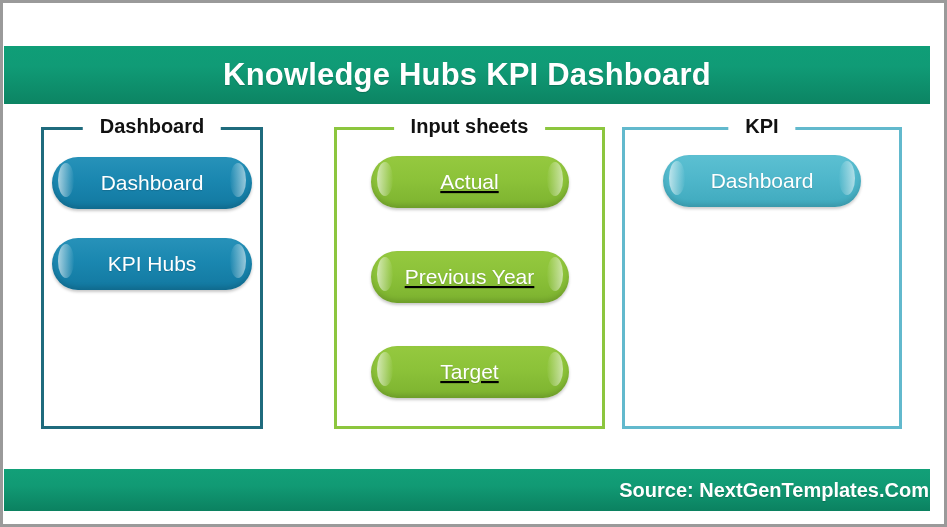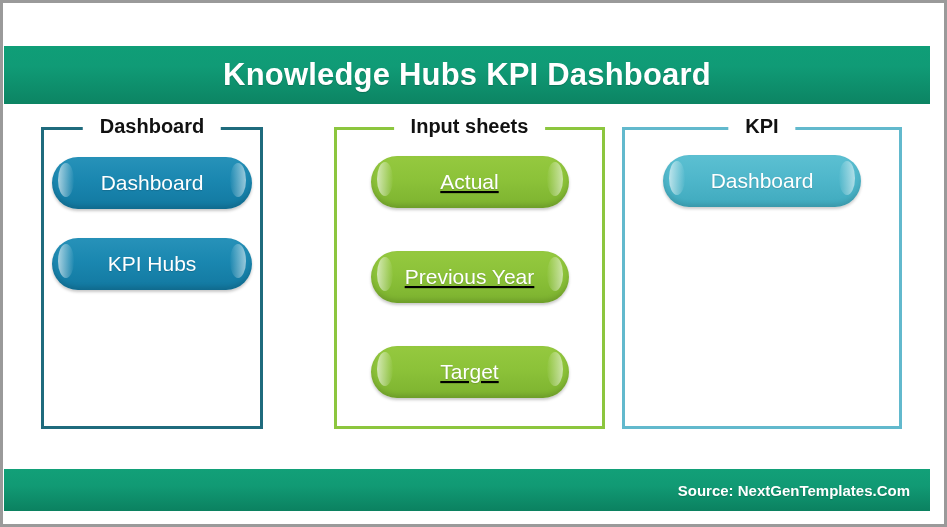--- a/index.html
+++ b/index.html
@@ -50,23 +50,23 @@
     top: 466px;
     width: 926px;
     height: 42px;
     background: linear-gradient(to bottom, #12a078 0%, #119a74 40%, #0b8160 100%);
     display: flex;
     align-items: center;
     justify-content: flex-end;
   }
   .footer-text {
     color: #ffffff;
-    font-size: 15px;
+    font-size: 20px;
     font-weight: bold;
-    padding-right: 20px;
+    padding-right: 1px;
     white-space: nowrap;
     text-shadow: 0 1px 1px rgba(0,0,0,0.18);
   }
 
   
   .panel {
     position: absolute;
     box-sizing: border-box;
     background: transparent;
   }

